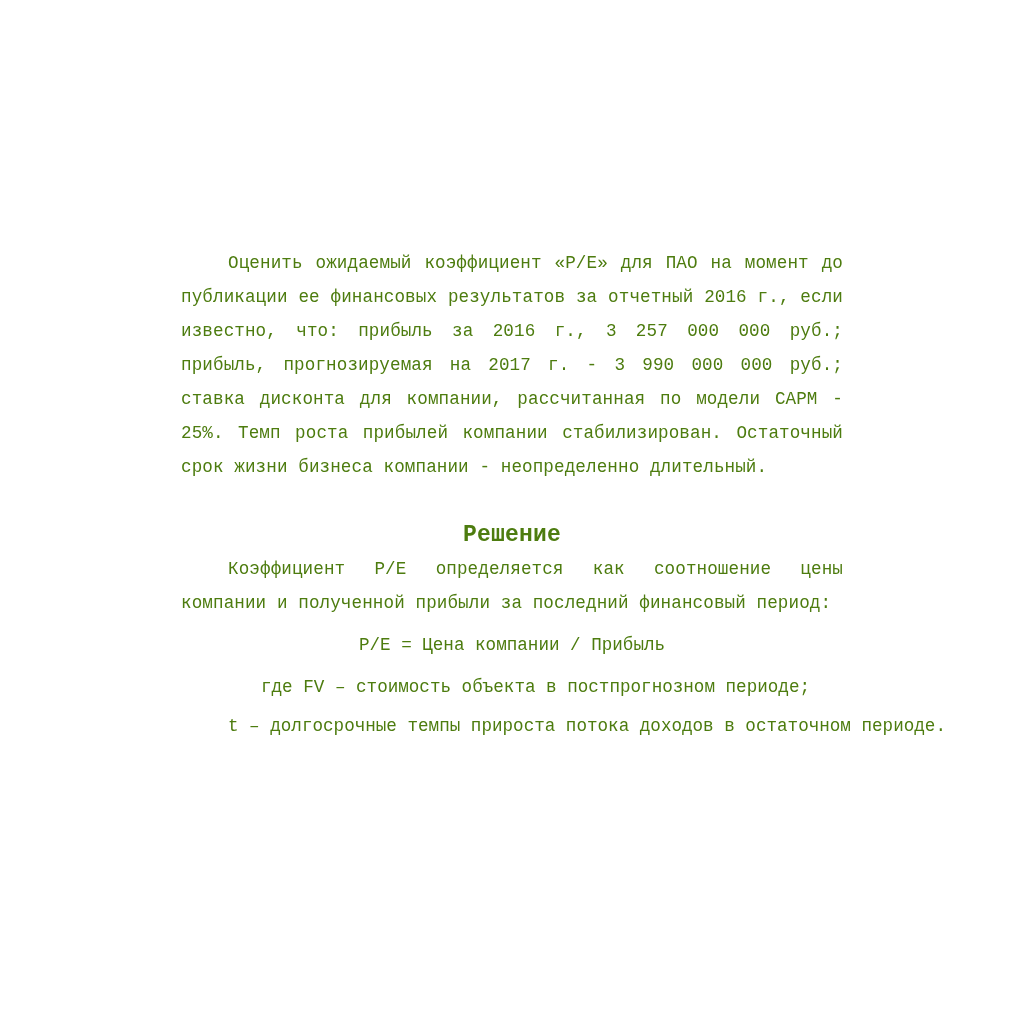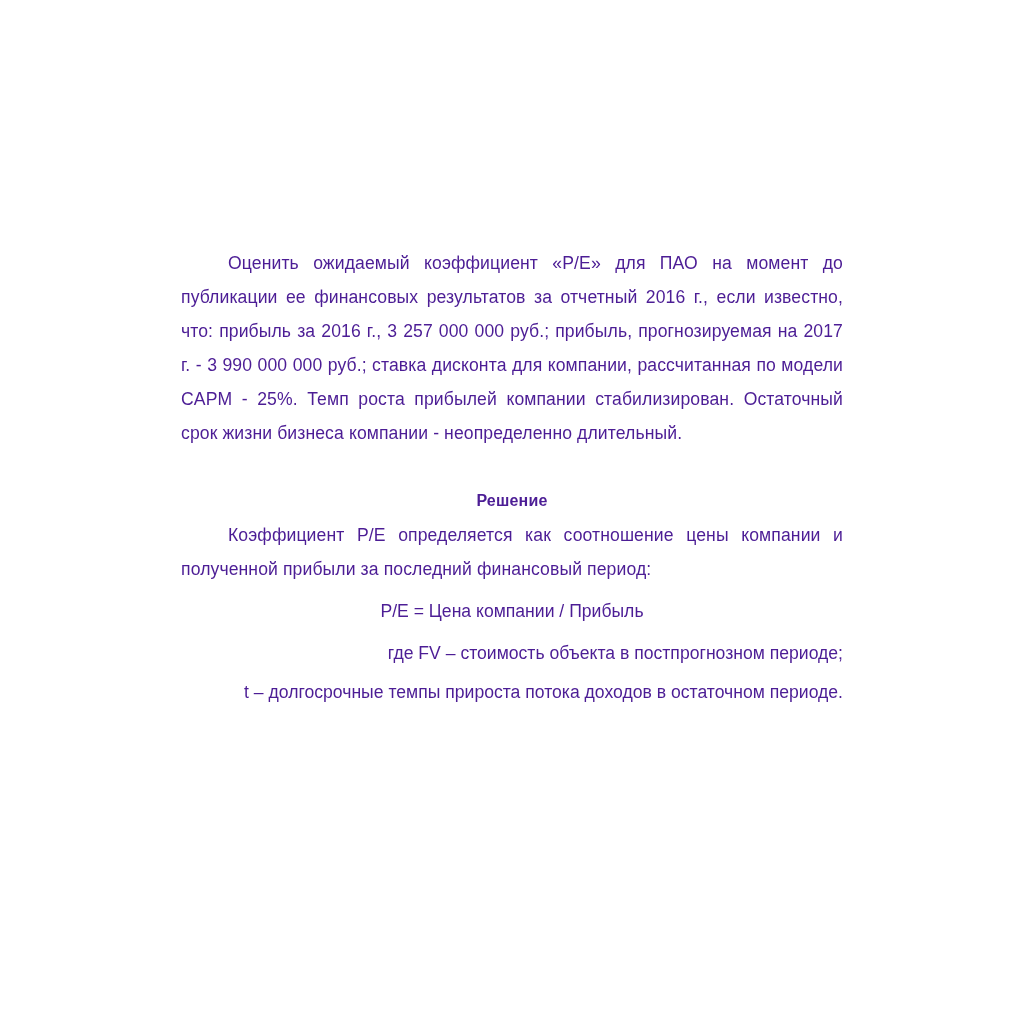--- a/index.html
+++ b/index.html
@@ -6,22 +6,22 @@
     margin: 0;
     padding: 0;
     background: #ffffff;
   }
   .page {
     position: relative;
     width: 1024px;
     height: 1024px;
     background: #ffffff;
     overflow: hidden;
-    font-family: Liberation Sans, sans-serif;
-    color: #4c1d95;
+    font-family: Liberation Mono, monospace;
+    color: #4d7c0f;
   }
   .content {
     position: absolute;
     left: 181px;
     top: 246px;
     width: 662px;
   }
   .para {
     font-size: 17.6px;
     line-height: 34px;
@@ -31,21 +31,21 @@
     margin: 0;
     letter-spacing: 0.1px;
   }
   .para.last-line-natural {
     text-align-last: left;
   }
   .spacer-line {
     height: 34px;
   }
   .heading {
-    font-size: 16px;
+    font-size: 23px;
     line-height: 34px;
     text-align: center;
     font-weight: bold;
     margin: 0;
     text-indent: 0;
     letter-spacing: 0.2px;
   }
   .formula {
     font-size: 17.6px;
     line-height: 34px;
@@ -56,21 +56,21 @@
   .deflist {
     margin: 0;
     padding: 0;
     list-style: none;
   }
   .defline {
     font-size: 17.6px;
     line-height: 34px;
     margin: 0;
     padding-left: 47px;
-    text-align: right;
+    text-align: center;
     white-space: nowrap;
   }
   sub {
     font-size: 0.66em;
     vertical-align: -0.22em;
     letter-spacing: -0.2px;
   }
 </style>
 </head>
 <body>

